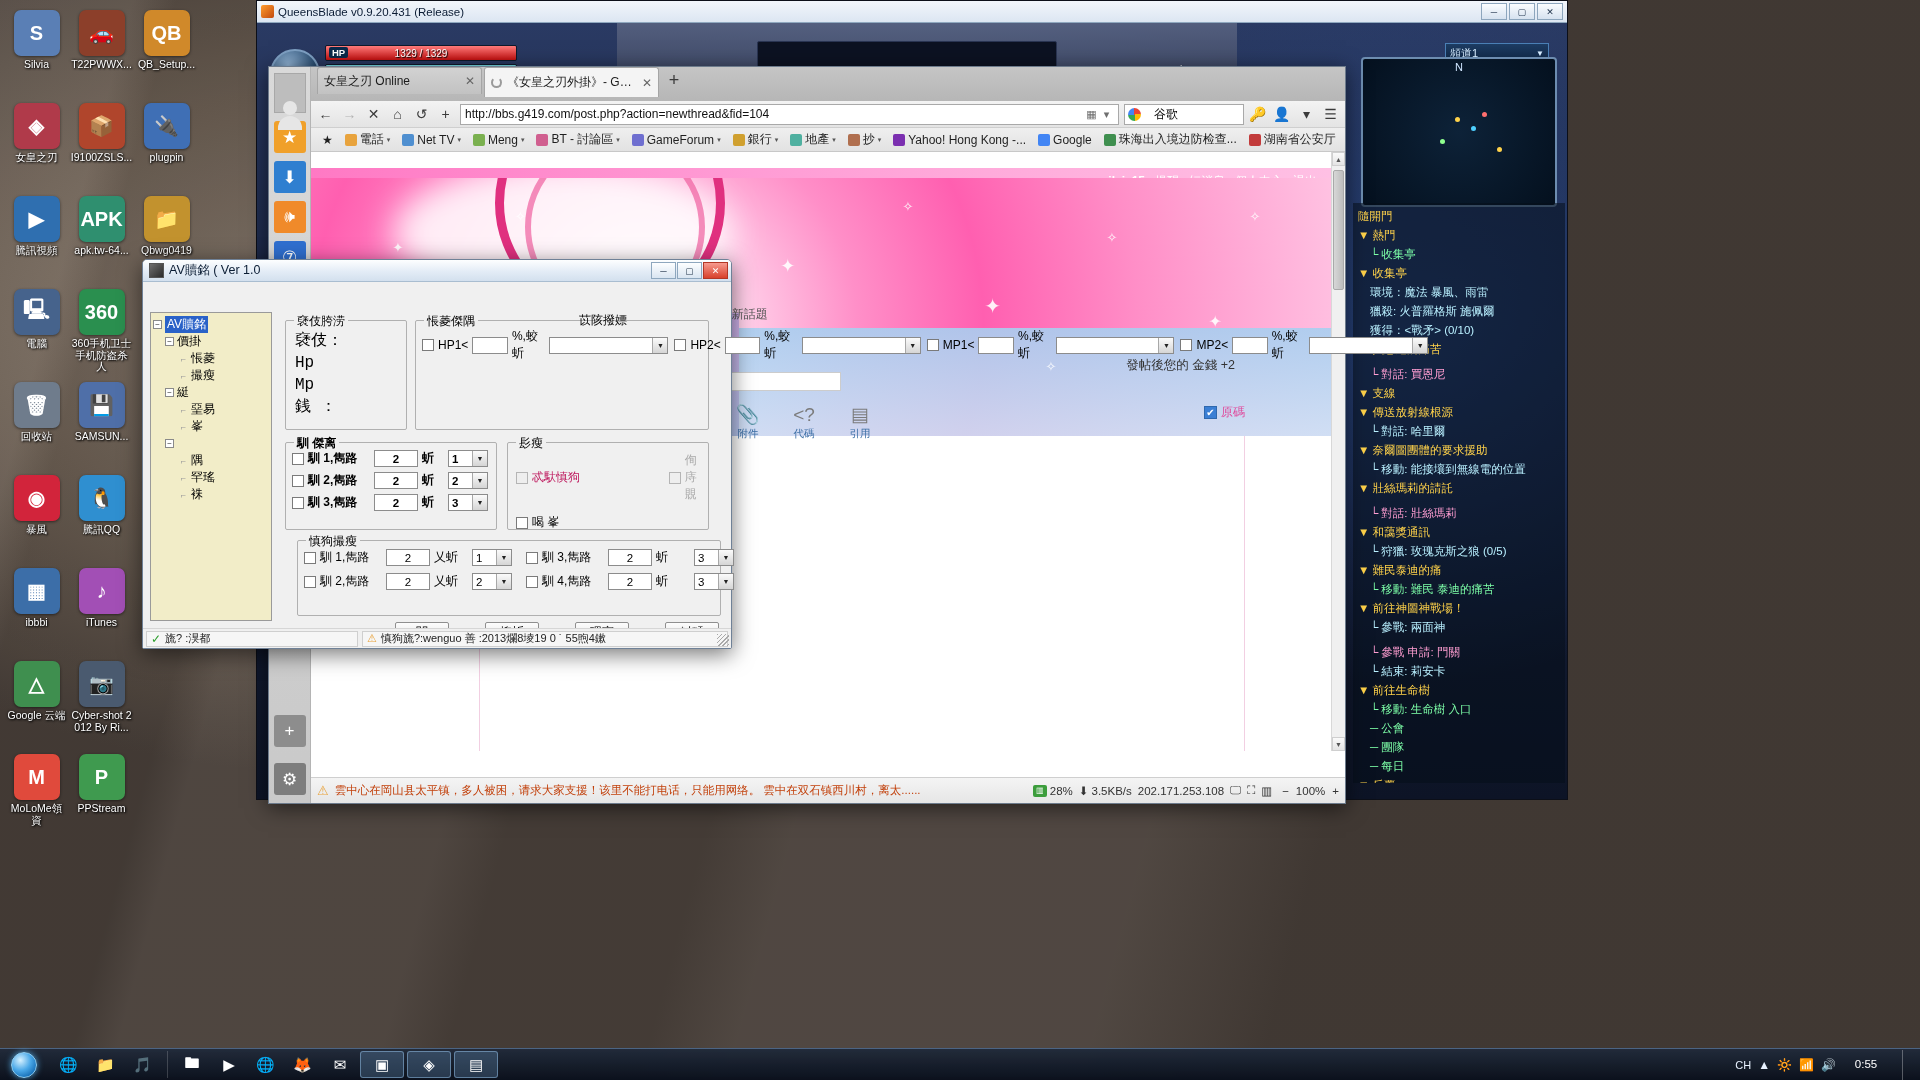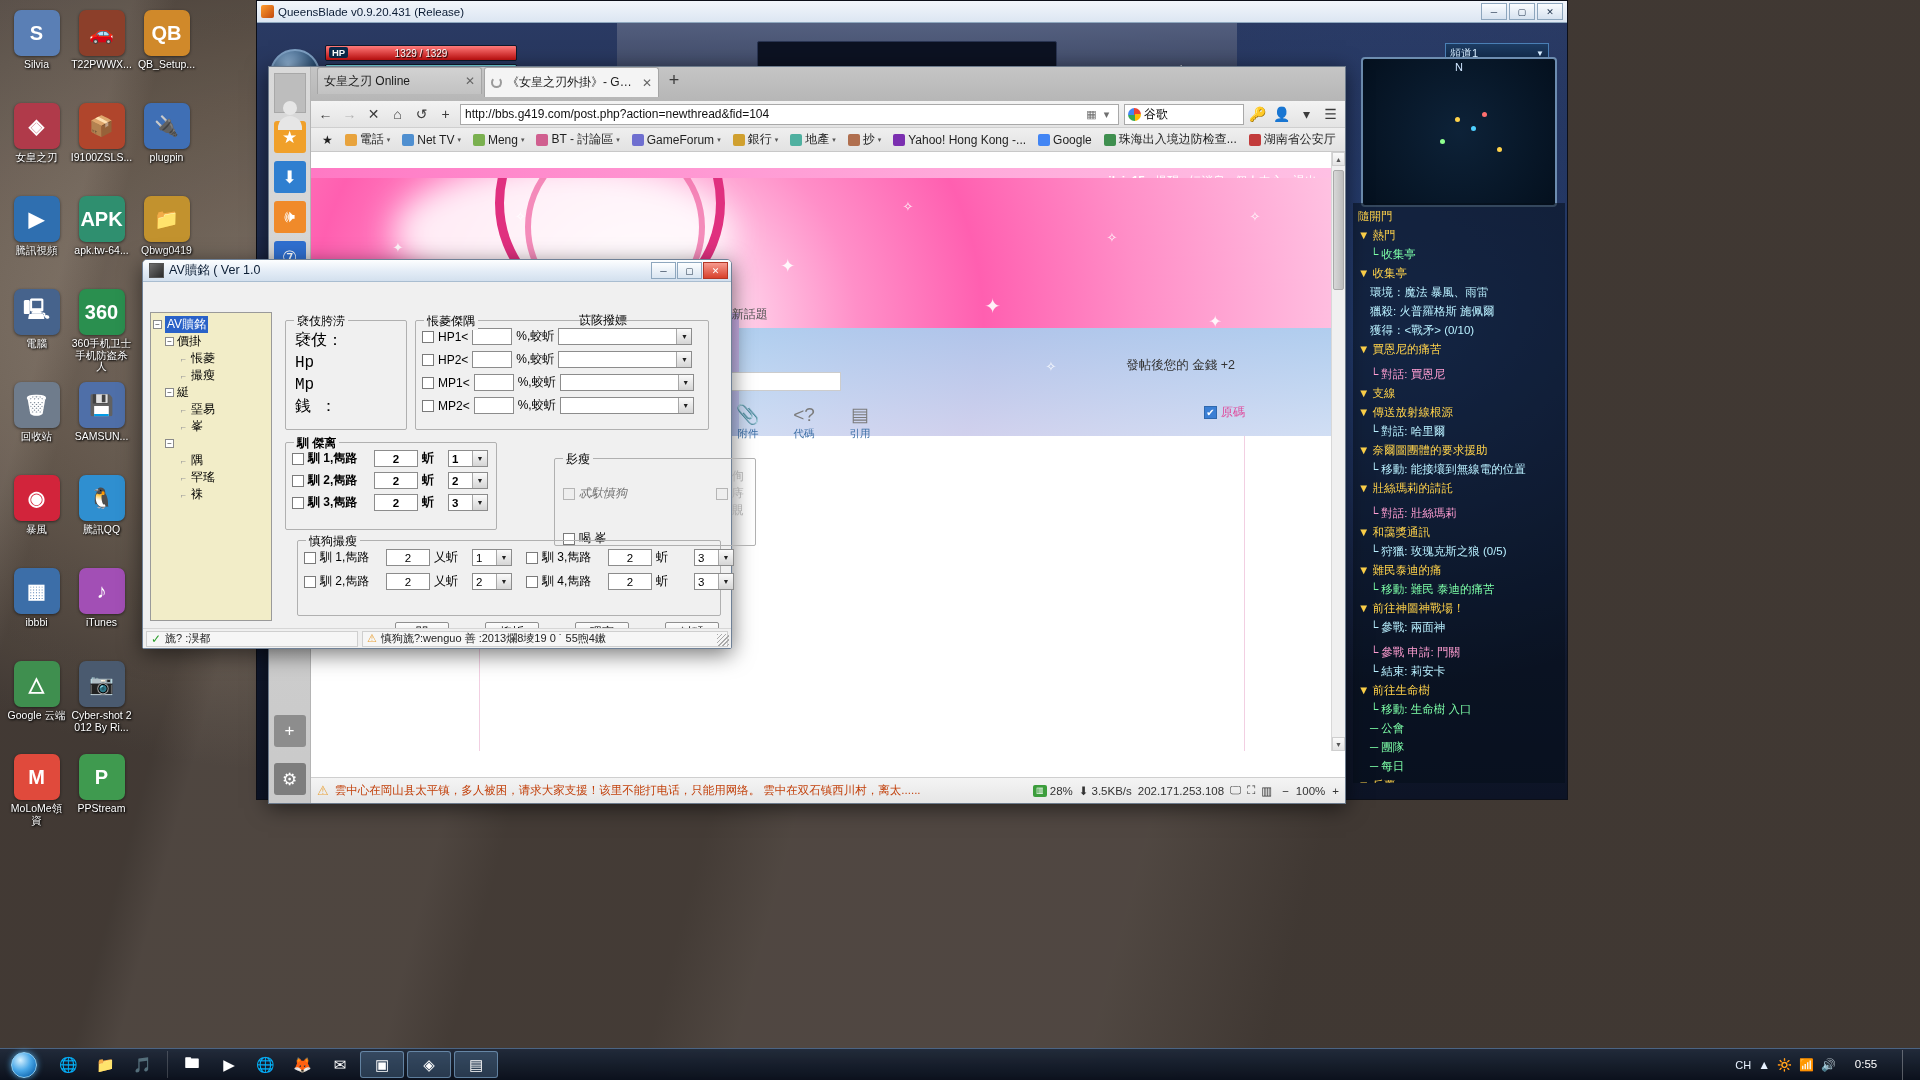--- a/index.html
+++ b/index.html
@@ -132,21 +132,21 @@
   .tab .t-txt{flex:1;white-space:nowrap;overflow:hidden;text-overflow:ellipsis;}
   .tab .x{margin-left:5px;color:#666;font-size:12px;}
   .newtab{width:26px;height:26px;display:flex;align-items:center;justify-content:center;font-size:18px;color:#3a3a3a;}
   
   .navbar{height:27px;background:linear-gradient(180deg,#f3f3f3,#e4e4e4);display:flex;align-items:center;padding:0 5px;gap:5px;border-bottom:1px solid #cfcfcf;}
   .nav-ico{width:19px;height:19px;display:flex;align-items:center;justify-content:center;font-size:14px;color:#3b3b3b;}
   .nav-ico.dim{color:#b2b2b2;}
   .urlbar{flex:1;height:21px;background:#fff;border:1px solid #a9a9a9;display:flex;align-items:center;padding:0 4px;font-size:12px;color:#111;}
   .urlbar .u-txt{flex:1;white-space:nowrap;overflow:hidden;}
   .urlbar .u-ic{width:15px;text-align:center;color:#6f6f6f;font-size:11px;}
-  .searchbox{width:120px;height:21px;background:#fff;border:1px solid #a9a9a9;display:flex;align-items:center;padding:0 3px;font-size:12px;gap:3px;}
+  .searchbox{width:120px;height:21px;background:#fff;border:1px solid #a9a9a9;display:flex;align-items:center;padding:0 3px;font-size:12px;gap:13px;}
   .searchbox .g{width:13px;height:13px;border-radius:50%;background:conic-gradient(#ea4335 0 25%,#fbbc05 0 50%,#34a853 0 75%,#4285f4 0);flex:none;}
   
   .bookmarks{height:24px;background:linear-gradient(180deg,#efefef,#e2e2e2);border-bottom:1px solid #c8c8c8;
      display:flex;align-items:center;gap:2px;padding:0 6px;font-size:12px;color:#1f1f1f;overflow:hidden;}
   .bm{display:flex;align-items:center;gap:3px;padding:2px 5px;white-space:nowrap;}
   .bm .fav{width:12px;height:12px;border-radius:2px;flex:none;}
   .bm .car{font-size:7px;color:#555;}
   
   .page{flex:1;position:relative;overflow:hidden;background:#fff;}
   .page-banner{position:absolute;left:0;right:14px;top:16px;height:26px;
@@ -690,21 +690,21 @@
       <div id="info-rows" style="padding:9px 0 0 9px;font-size:16px;line-height:22px;font-family:Liberation Mono, monospace;">
           <div>褎伎：</div>
           <div>Hp</div>
           <div>Mp</div>
           <div>銭  ：</div>
         </div>
     </div>
 
     <div class="gb" style="left:272px;top:38px;width:294px;height:110px;">
       <span class="gl">悵菱傑隅</span>
-      <div id="hpmp-rows" style="padding:7px 0 0 6px;display:flex;flex-direction:column;gap:6px;">
+      <div id="hpmp-rows" style="padding:7px 0 0 6px;display:flex;flex-direction:row;gap:6px;">
           <div class="row">
             <span class="chk"></span>
             <span>HP1&lt;</span>
             <span class="tbox" style="width:40px"></span>
             <span>%,蛟蚚</span>
             <span class="cbo" style="width:134px">
               <span></span>
               <span class="ar">▼</span>
             </span>
           </div>
@@ -771,27 +771,27 @@
             <span class="tbox" style="width:44px">2</span>
             <span>蚚</span>
             <span class="cbo" style="width:40px;margin-left:10px">
               <span>3</span>
               <span class="ar">▼</span>
             </span>
           </div>
         </div>
     </div>
 
-    <div class="gb" style="left:364px;top:176px;width:202px;height:88px;margin-left:47px;">
+    <div class="gb" style="left:364px;top:160px;width:202px;height:88px;">
       <span class="gl">髟瘦</span>
       <div id="misc-rows" style="padding:9px 0 0 8px;display:flex;flex-direction:column;gap:11px;">
           <div style="display: flex; gap: 18px;">
             <div class="row" style="gap: 4px; width: 190px; justify-content: flex-start;">
               <span class="chk dis"></span>
-              <span style="color:#737373;font-style:italic;">忒馱慎狗</span>
+              <span style="color:#be185d;">忒馱慎狗</span>
             </div>
             <div class="row">
               <span class="chk dis"></span>
               <span style="color:#a9a9a9;">侚庤  覞</span>
             </div>
           </div>
           <div class="row">
             <span class="chk"></span>
             <span style="">喝  峯</span>
           </div>

